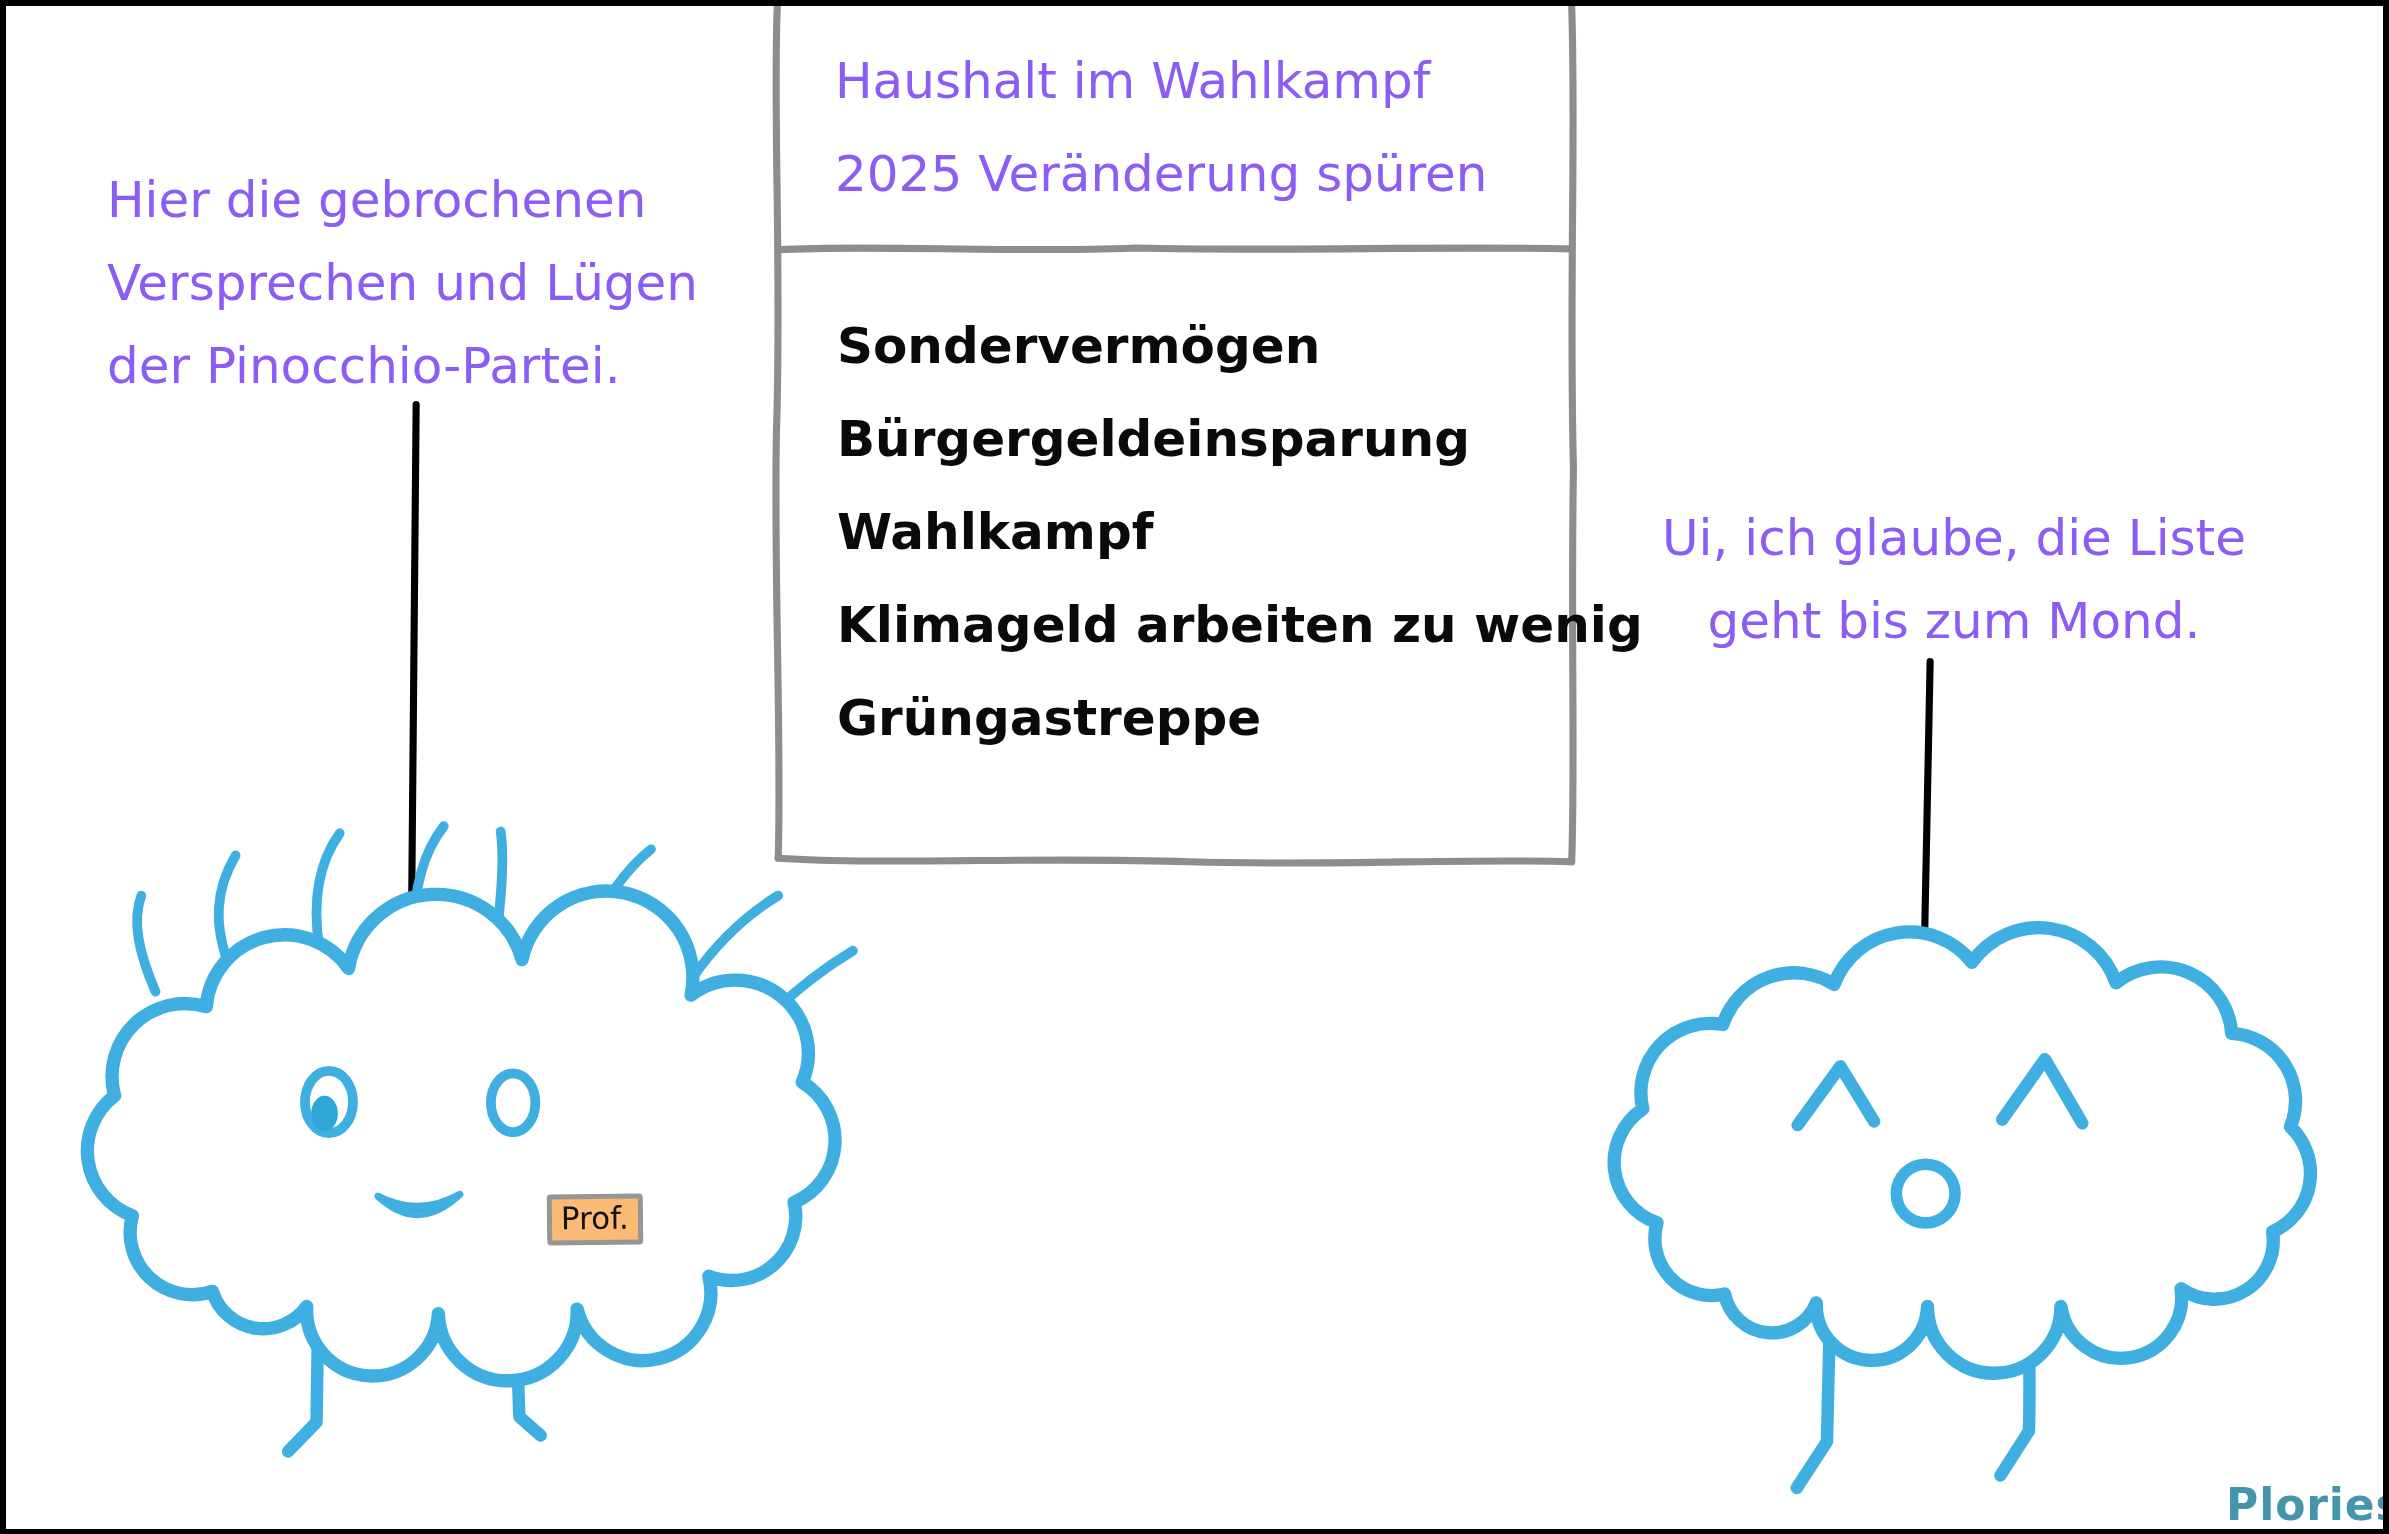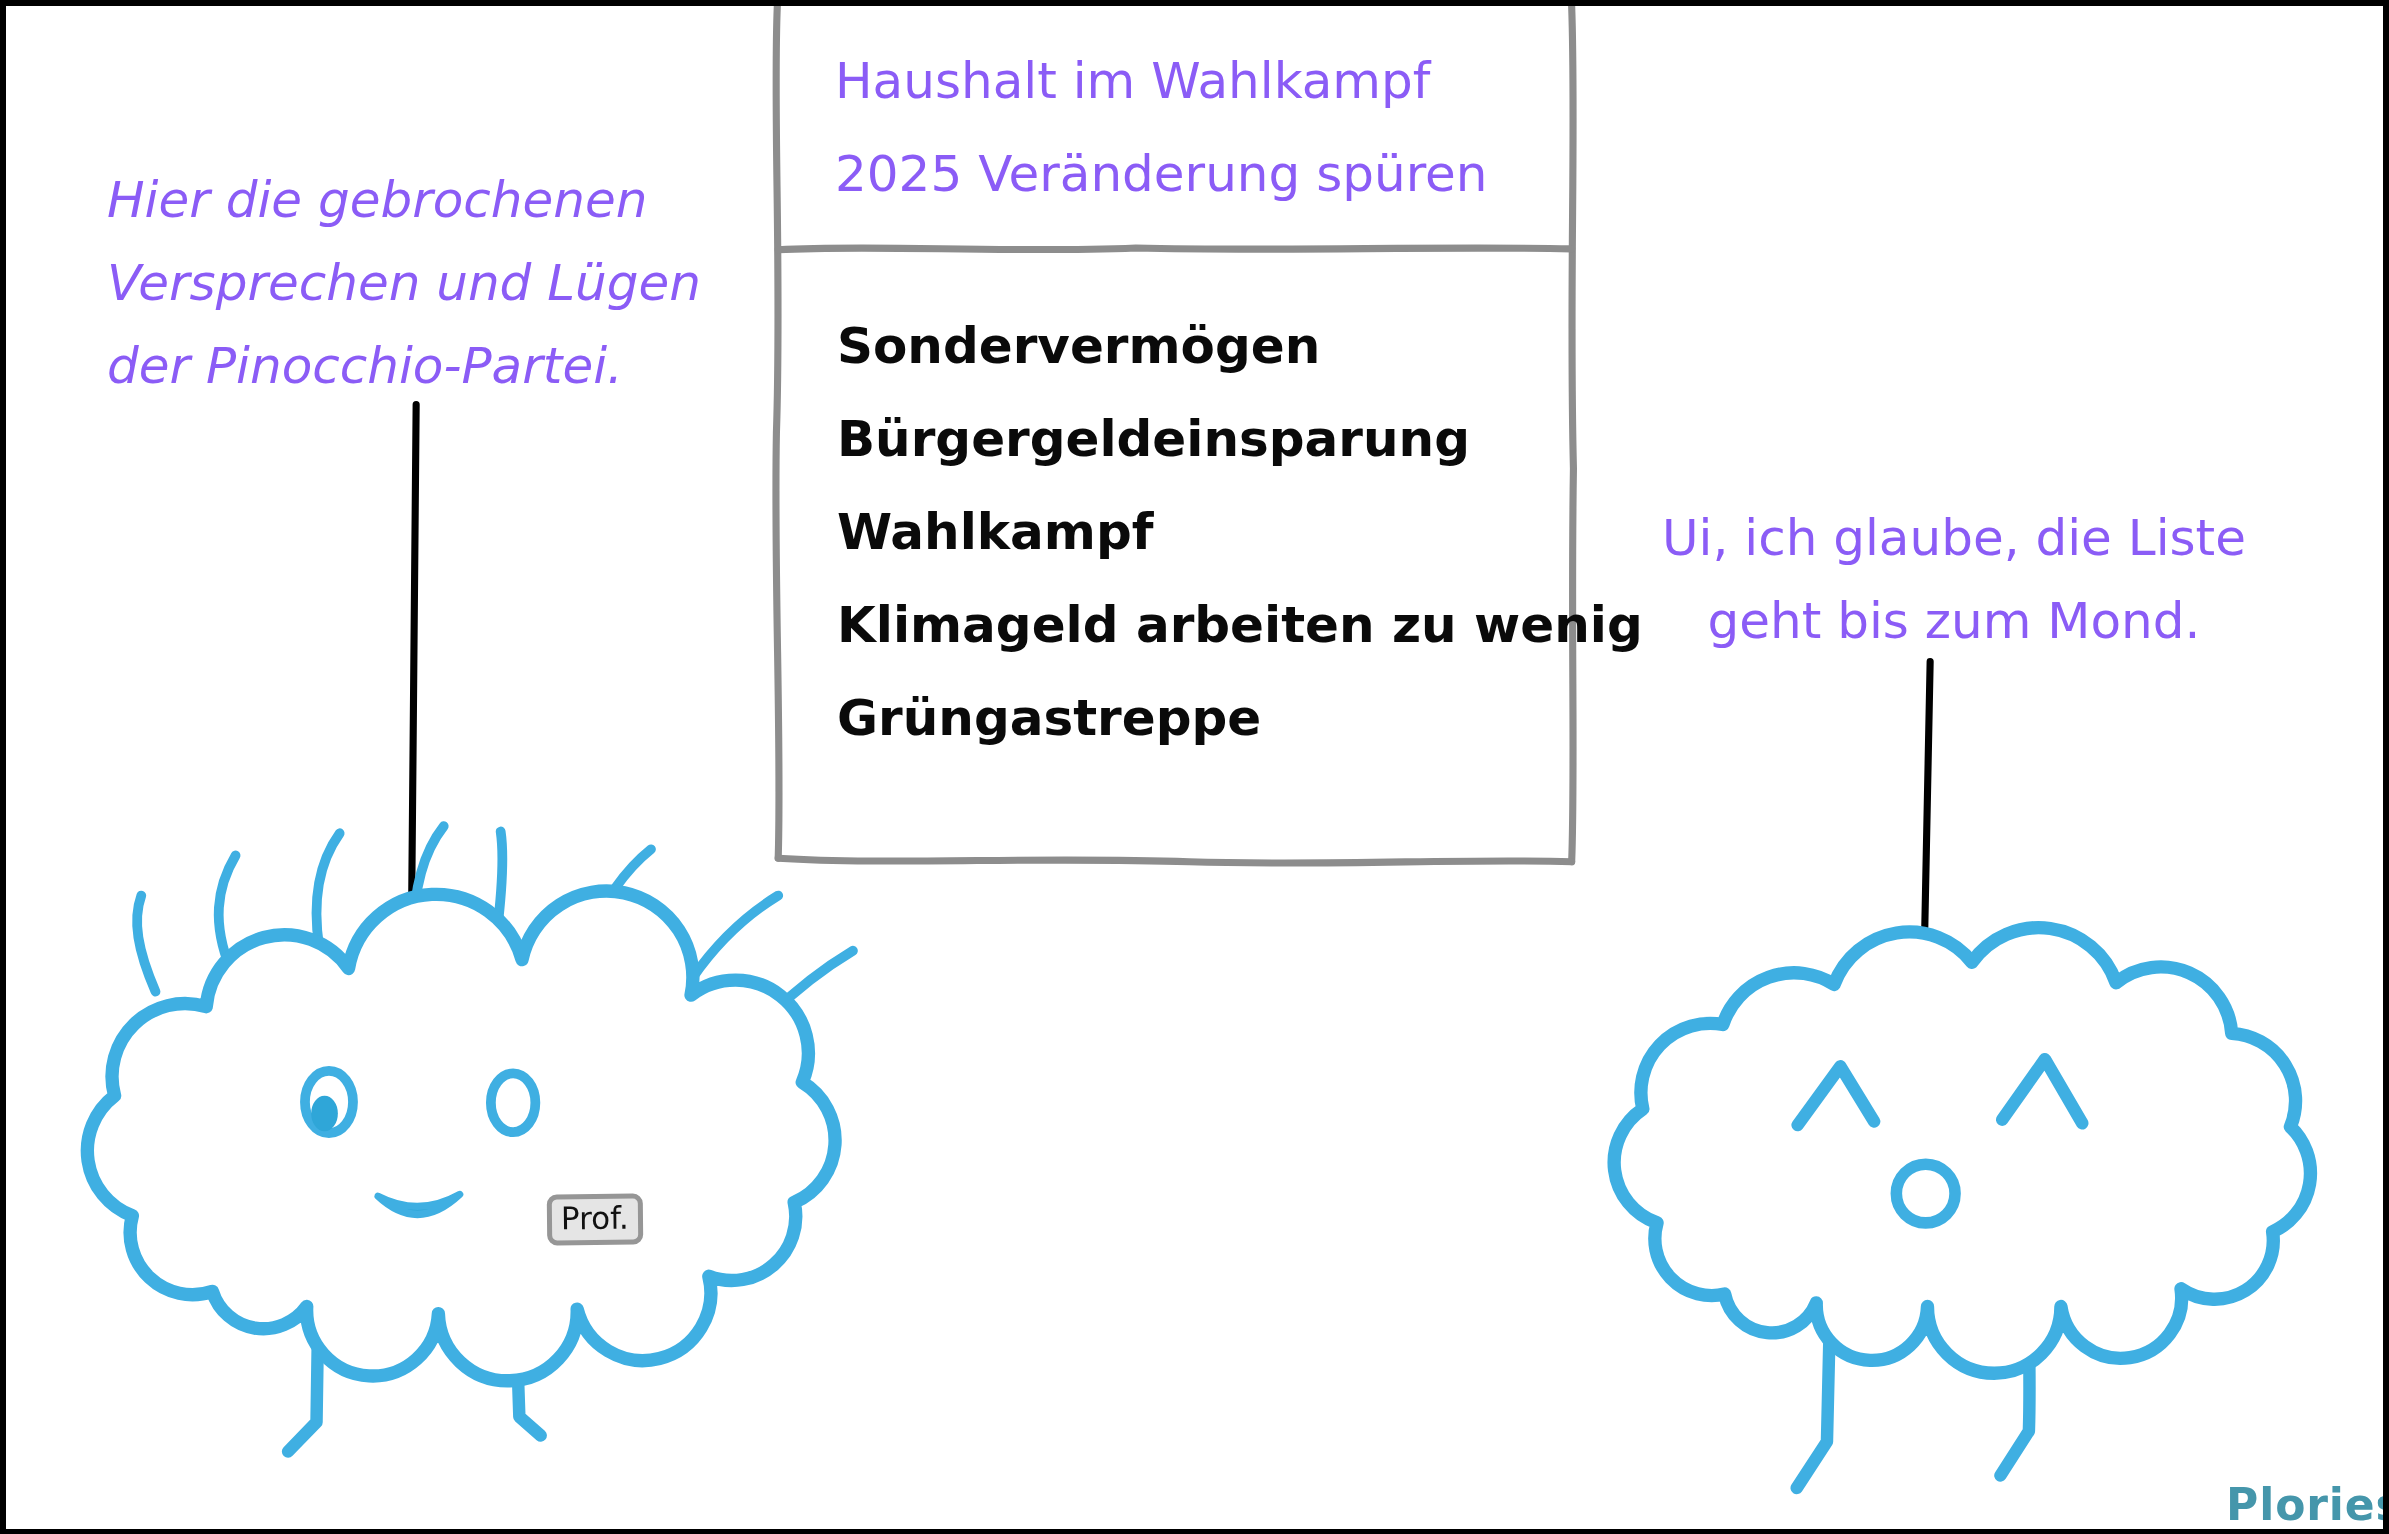--- a/index.html
+++ b/index.html
@@ -9,29 +9,29 @@
     box-sizing:border-box;
     background:#ffffff;
     border:6.2px solid #000000;
     overflow:hidden;
     font-family:"DejaVu Sans", sans-serif;
     color:#0a0a0a;
   }
   .artwork{position:absolute;left:0;top:0;width:2377px;height:1522px;}
   .txt{position:absolute;white-space:pre-line;color:#8b5cf6;}
   .speech{font-size:50px;line-height:83px;letter-spacing:0px;}
-  .speech-left{left:101px;top:153px;font-style:italic;}
+  .speech-left{left:101px;top:153px;}
   .speech-right{left:1656px;top:491px;text-align:center;}
   .board-title{left:829px;top:29px;font-size:50px;line-height:93px;}
   .board-list{position:absolute;left:831px;top:294px;font-weight:bold;}
   .board-list .item{font-size:50px;line-height:93px;white-space:nowrap;}
   .prof-badge{
     position:absolute;left:541px;top:1188px;
-    border:5.3px solid #969696;border-radius:10px;
-    background:#e5e5e5;
+    border:5.3px solid #969696;border-radius:4px;
+    background:#fdba74;
     padding:0.9px 9px 2.7px 9px;
     font-size:31px;line-height:37px;
     transform:rotate(-0.6deg);
     color:#111111;
     text-align:right;
   }
   .signature{
     position:absolute;left:2220px;top:1476px;
     font-size:44px;line-height:46px;
     color:#4596ab;font-weight:bold;letter-spacing:0.9px;

